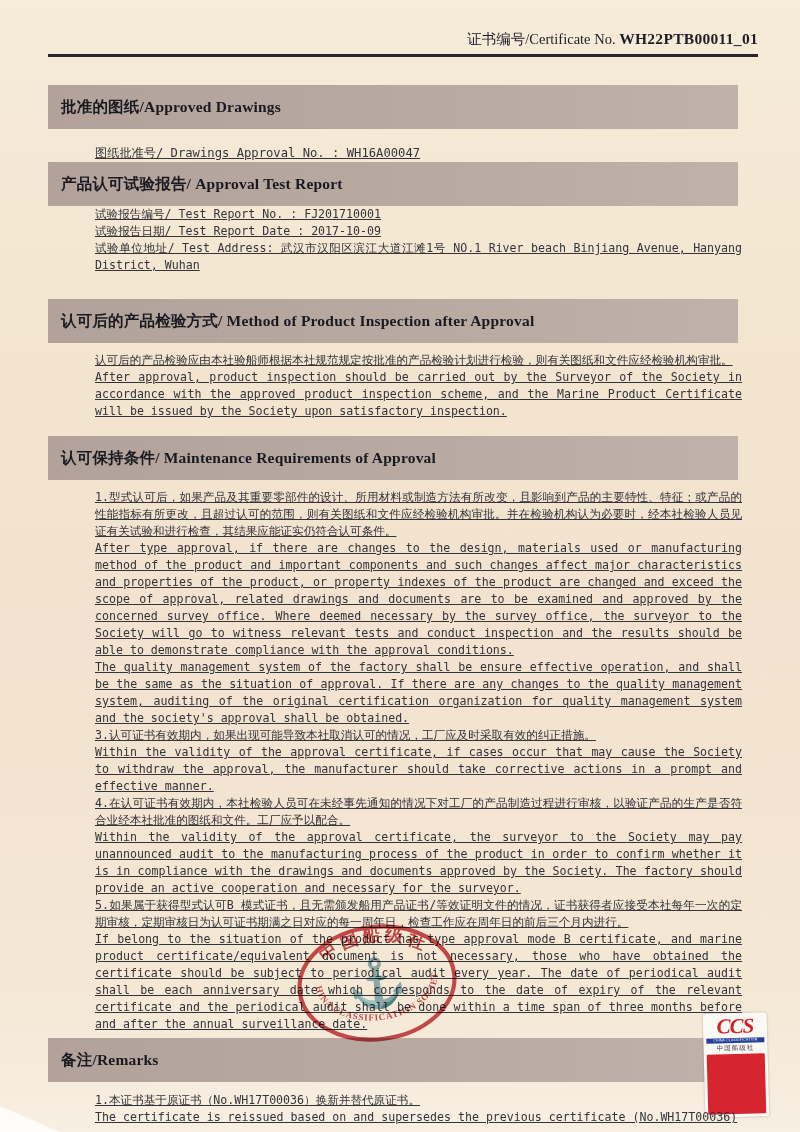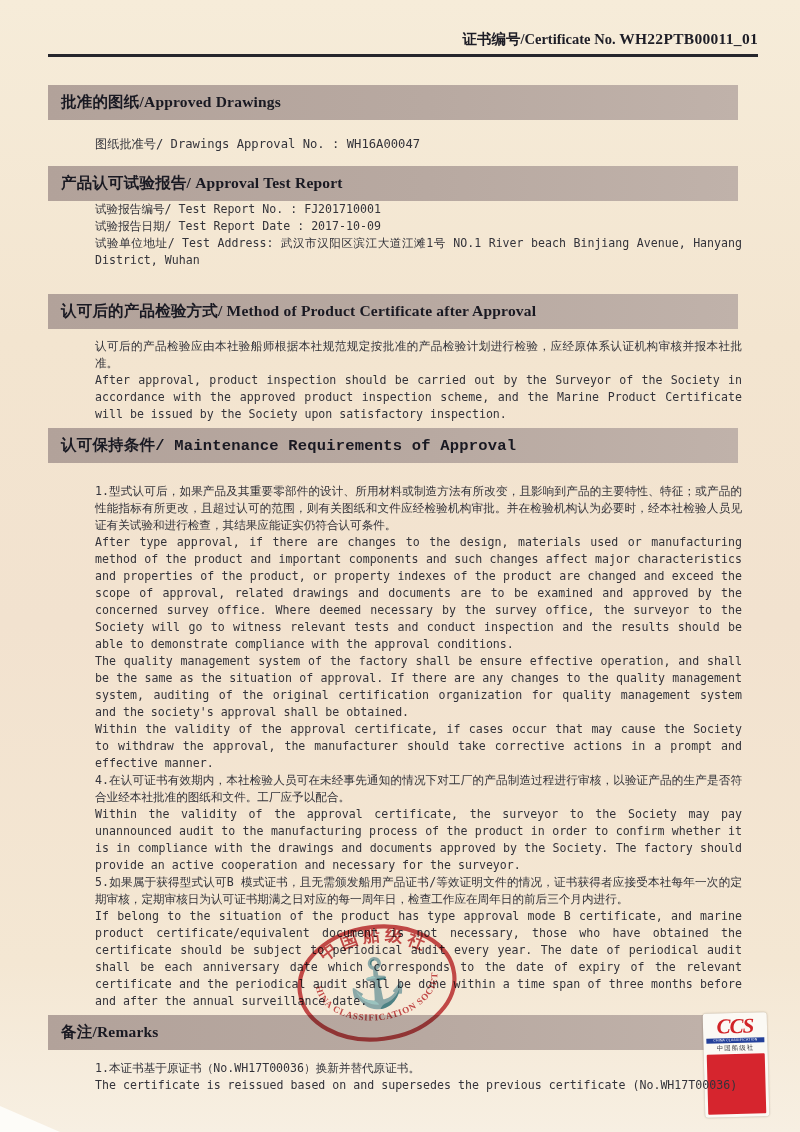--- a/index.html
+++ b/index.html
@@ -15,56 +15,56 @@
     background:linear-gradient(180deg,#f6ecd9 0%,#f3e5d0 30%,#f2e2cf 55%,#f4e7d3 85%,#f7efe2 100%);
     color:#26262e;
     overflow:hidden;
   }
   
   .hdr{
     padding:30px 42px 0 48px;
     text-align:right;
     font-size:14.5px;
     color:#1d1d26;
-    font-weight:bold;
   }
   .hdr b{font-size:15.5px;letter-spacing:.3px;}
   .hdr-rule{
     margin:5px 42px 0 48px;
     border-bottom:3px solid #26262c;
   }
   
   .bar{
     margin:0 62px 0 48px;
-    height:35px;
+    height:44px;
     background:linear-gradient(90deg,#b2a29a 0%,#b8a9a1 55%,#c0b2aa 100%);
     display:flex;align-items:center;
     padding-left:13px;
     font-weight:bold;
     font-size:15.5px;
     color:#191922;
     letter-spacing:.2px;
   }
   .bar1{margin-top:28px;}
-  .bar2{margin-top:13px;}
+  .bar2{}
   .bar3{margin-top:25px;}
-  .bar4{margin-top:5px;font-family:Liberation Mono, monospace;}
+  .bar4{margin-top:16px;}
   .bar5{margin-top:5px;text-align:center;}
   
   .blk{
     margin:0 58px 0 95px;
     font-family:"DejaVu Sans Mono", monospace;
     font-size:11.6px;
     line-height:17px;
     color:#33333a;
+    text-decoration:underline;
   }
   .blk1{margin-top:16px;font-size:12.2px;}
   .blk2{}
   .blk3{margin-top:9px;}
-  .blk4{margin-top:20px;}
+  .blk4{margin-top:9px;}
   .blk5{margin-top:10px;position:relative;z-index:1;}
   .blk p{margin:0;text-align:justify;}
   
   .stamp{
     position:absolute;
     left:293px;top:921px;
     width:168px;height:124px;
     transform:rotate(-7deg);
     opacity:.88;
     mix-blend-mode:multiply;
@@ -141,31 +141,32 @@
     <p>图纸批准号/ Drawings Approval No. :  WH16A00047</p>
   </div>
 
   <div class="bar bar2">产品认可试验报告/ Approval Test Report</div>
   <div class="blk blk2">
     <p>试验报告编号/ Test Report No. :   FJ201710001</p>
     <p>试验报告日期/ Test Report Date :  2017-10-09</p>
     <p>试验单位地址/ Test Address:  武汉市汉阳区滨江大道江滩1号    NO.1 River beach Binjiang Avenue, Hanyang District, Wuhan</p>
   </div>
 
-  <div class="bar bar3">认可后的产品检验方式/ Method of Product Certificate after Approval</div>
+  <div class="bar bar3">认可后的产品检验方式/ Method of Product Inspection after Approval</div>
   <div class="blk blk3">
-    <p>认可后的产品检验应由本社验船师根据本社规范规定按批准的产品检验计划进行检验，应经原体系认证机构审核并报本社批准。</p>
+    <p>认可后的产品检验应由本社验船师根据本社规范规定按批准的产品检验计划进行检验，则有关图纸和文件应经检验机构审批。</p>
     <p>After approval, product inspection should be carried out by the Surveyor of the Society in accordance with the approved product inspection scheme, and the Marine Product Certificate will be issued by the Society upon satisfactory inspection.</p>
   </div>
 
   <div class="bar bar4">认可保持条件/ Maintenance Requirements of Approval</div>
   <div class="blk blk4">
     <p>1.型式认可后，如果产品及其重要零部件的设计、所用材料或制造方法有所改变，且影响到产品的主要特性、特征；或产品的性能指标有所更改，且超过认可的范围，则有关图纸和文件应经检验机构审批。并在检验机构认为必要时，经本社检验人员见证有关试验和进行检查，其结果应能证实仍符合认可条件。</p>
     <p>After type approval, if there are changes to the design, materials used or manufacturing method of the product and important components and such changes affect major characteristics and properties of the product, or property indexes of the product are changed and exceed the scope of approval, related drawings and documents are to be examined and approved by the concerned survey office. Where deemed necessary by the survey office, the surveyor to the Society will go to witness relevant tests and conduct inspection and the results should be able to demonstrate compliance with the approval conditions.</p>
     <p>The quality management system of the factory shall be ensure effective operation, and shall be the same as the situation of approval. If there are any changes to the quality management system, auditing of the original certification organization for quality management system and the society's approval shall be obtained.</p>
+    <p>3.认可证书有效期内，如果出现可能导致本社取消认可的情况，工厂应及时采取有效的纠正措施。</p>
     <p>Within the validity of the approval certificate, if cases occur that may cause the Society to withdraw the approval, the manufacturer should take corrective actions in a prompt and effective manner.</p>
     <p>4.在认可证书有效期内，本社检验人员可在未经事先通知的情况下对工厂的产品制造过程进行审核，以验证产品的生产是否符合业经本社批准的图纸和文件。工厂应予以配合。</p>
     <p>Within the validity of the approval certificate, the surveyor to the Society may pay unannounced audit to the manufacturing process of the product in order to confirm whether it is in compliance with the drawings and documents approved by the Society. The factory should provide an active cooperation and necessary for the surveyor.</p>
     <p>5.如果属于获得型式认可B 模式证书，且无需颁发船用产品证书/等效证明文件的情况，证书获得者应接受本社每年一次的定期审核，定期审核日为认可证书期满之日对应的每一周年日，检查工作应在周年日的前后三个月内进行。</p>
     <p>If belong to the situation of the product has type approval mode B certificate, and marine product certificate/equivalent document is not necessary, those who have obtained the certificate should be subject to periodical audit every year. The date of periodical audit shall be each anniversary date which corresponds to the date of expiry of the relevant certificate and the periodical audit shall be done within a time span of three months before and after the annual surveillance date.</p>
   </div>
 
   <div class="bar bar5">备注/Remarks</div>
   <div class="blk blk5">
     <p>1.本证书基于原证书（No.WH17T00036）换新并替代原证书。</p>

